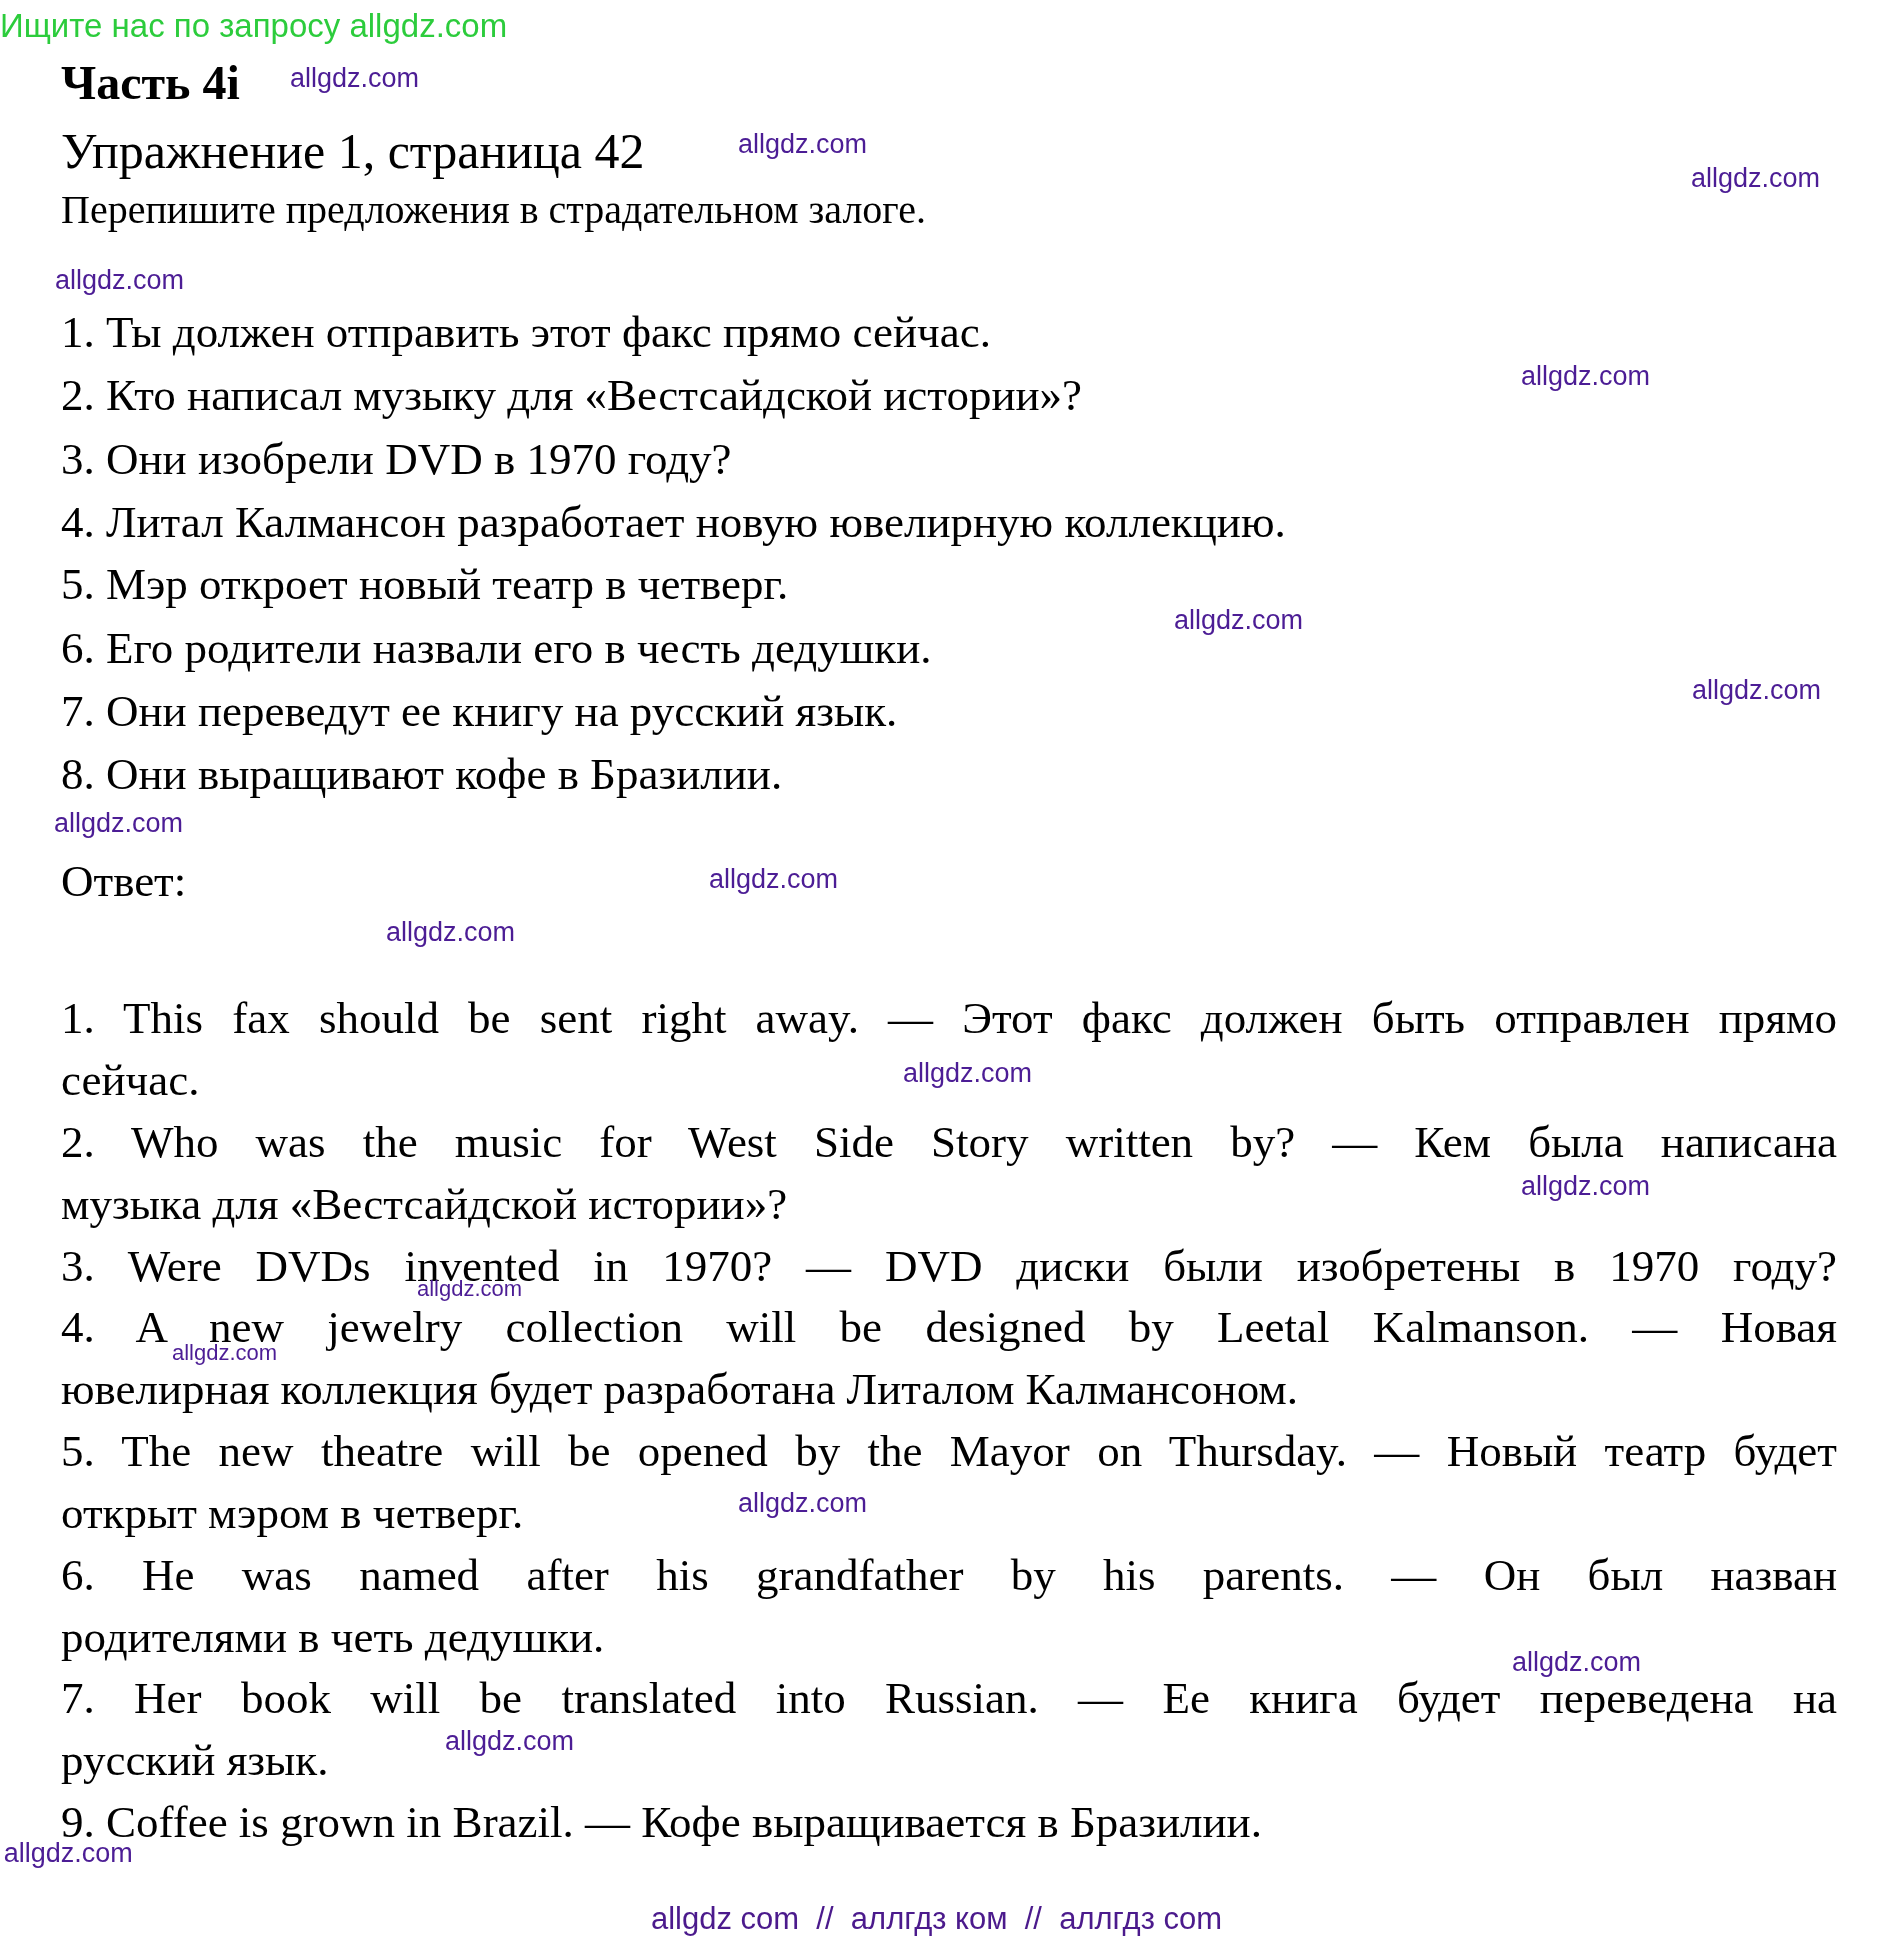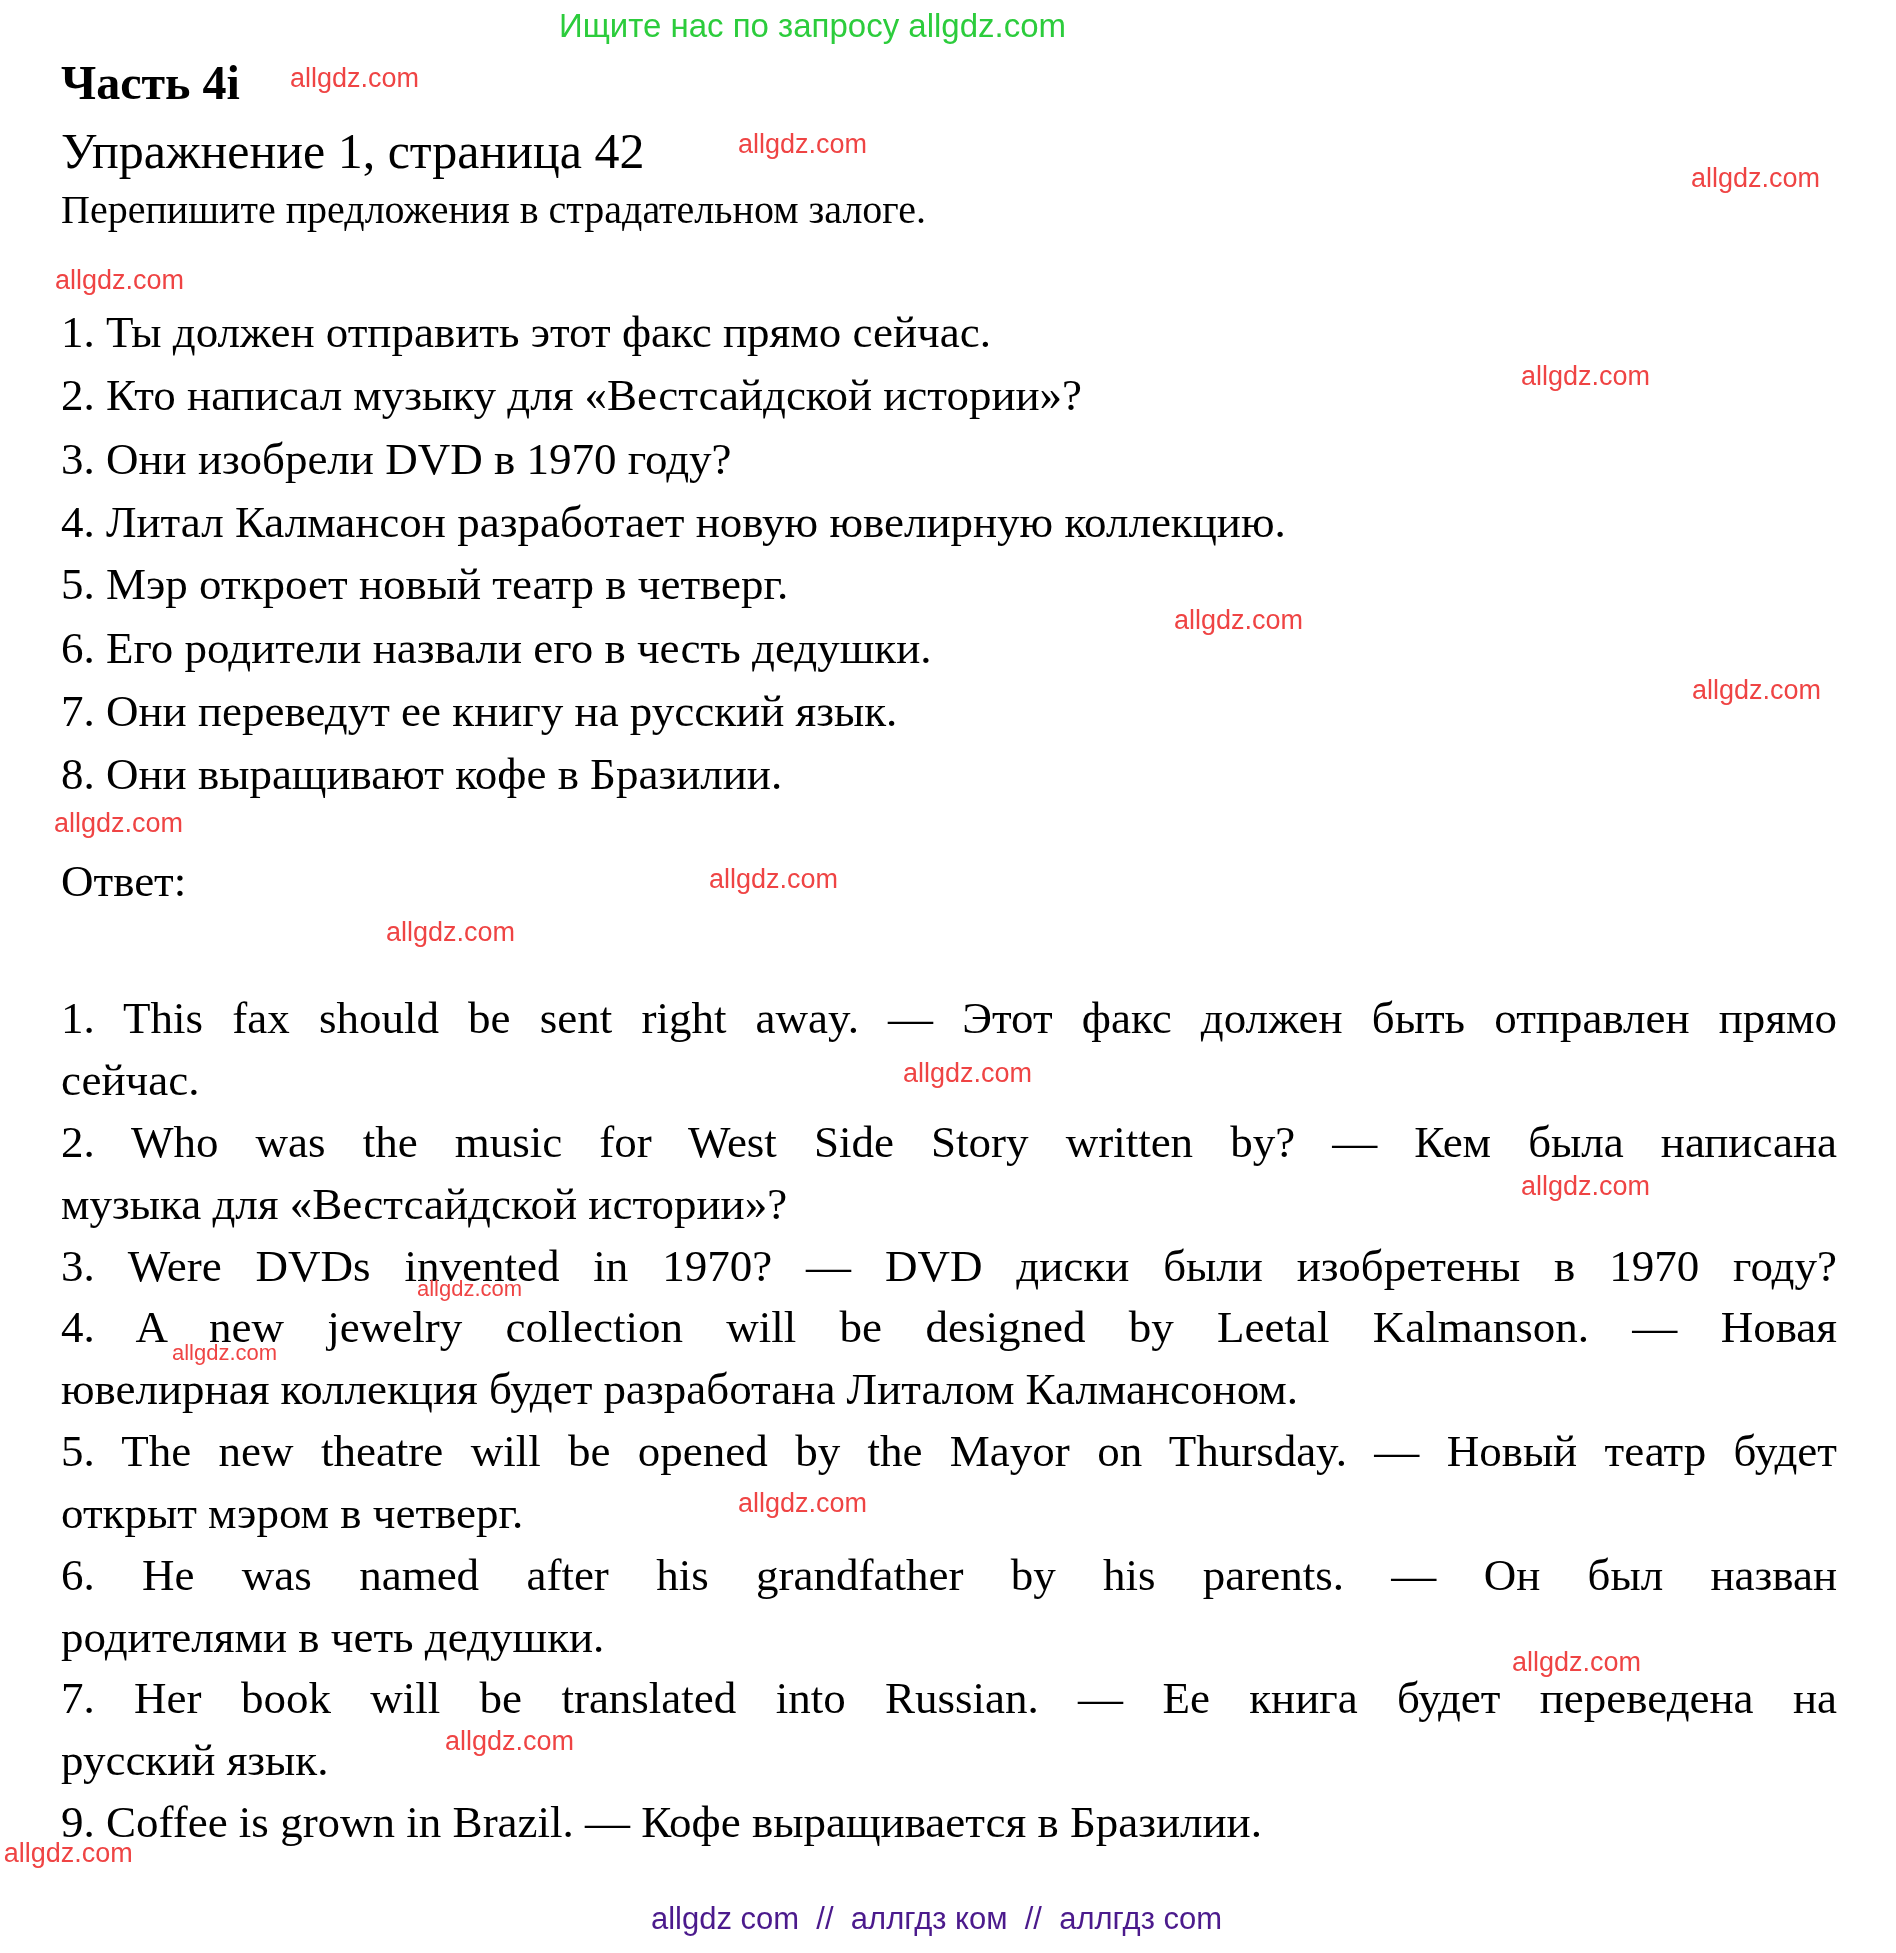--- a/index.html
+++ b/index.html
@@ -3,21 +3,21 @@
 <meta charset="utf-8">
 <style>
   html,body { margin:0; padding:0; background:#ffffff; }
   .page {
     position:relative; width:1897px; height:1954px;
     background:#ffffff; overflow:hidden;
     font-family:"Liberation Serif", serif; color:#000;
   }
   .promo {
     position:absolute; top:7.4px; left:0; width:1625px;
-    text-align:center;
+    text-align:left;
     font-family:"Liberation Sans", sans-serif;
     font-size:33px; color:#2ccc3c;
   }
   .part-title {
     position:absolute; left:61px; top:55px;
     font-size:48px; font-weight:bold; white-space:nowrap;
   }
   .exercise-title {
     position:absolute; left:61px; top:122px;
     font-size:50px; font-weight:normal; white-space:nowrap;
@@ -35,21 +35,21 @@
     font-size:45px; line-height:1.2; white-space:nowrap;
   }
   .line.just {
     white-space:normal;
     text-align:justify;
     text-align-last:justify;
   }
   .wm {
     position:absolute;
     font-family:"Liberation Sans", sans-serif;
-    font-size:27px; color:#ef4444; white-space:nowrap;
+    font-size:27px; color:#4c1d95; white-space:nowrap;
   }
   .wm.sm { font-size:22px; }
   .footer {
     position:absolute; top:1901px; left:0; width:1873px;
     text-align:center;
     font-family:"Liberation Sans", sans-serif;
     font-size:31px; color:#4b1a8c; white-space:pre;
   }
 </style>
 </head>

